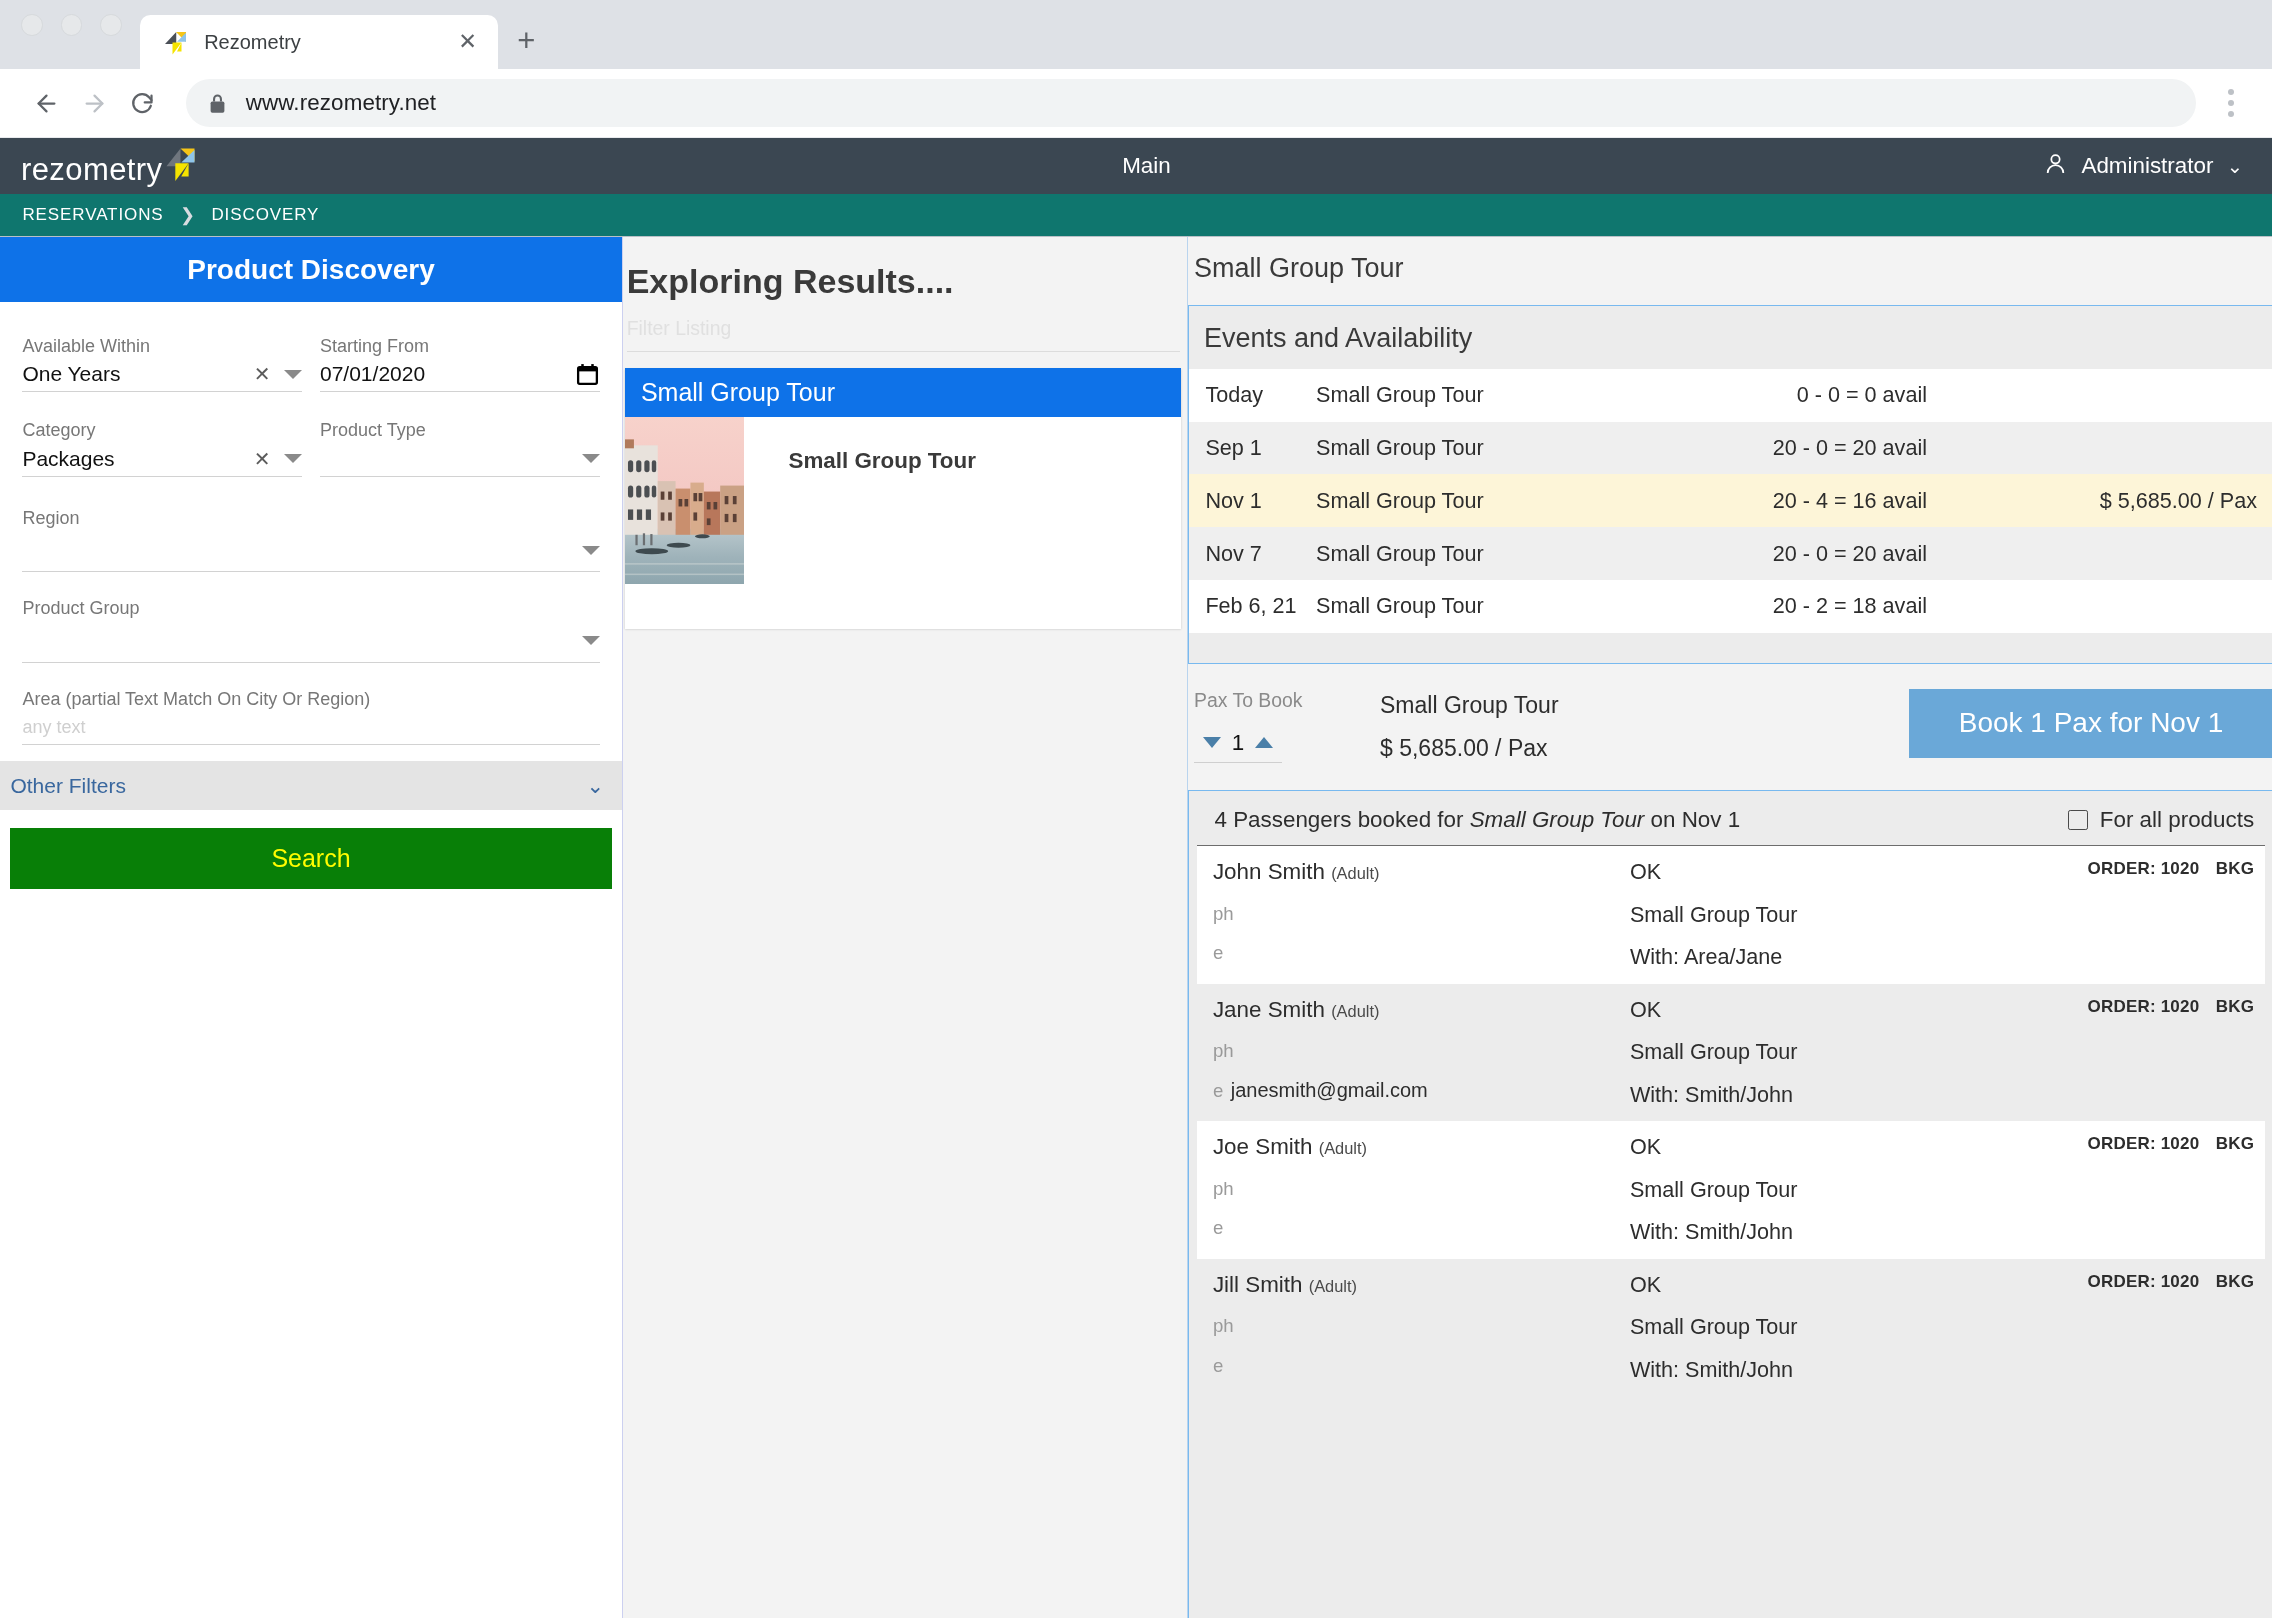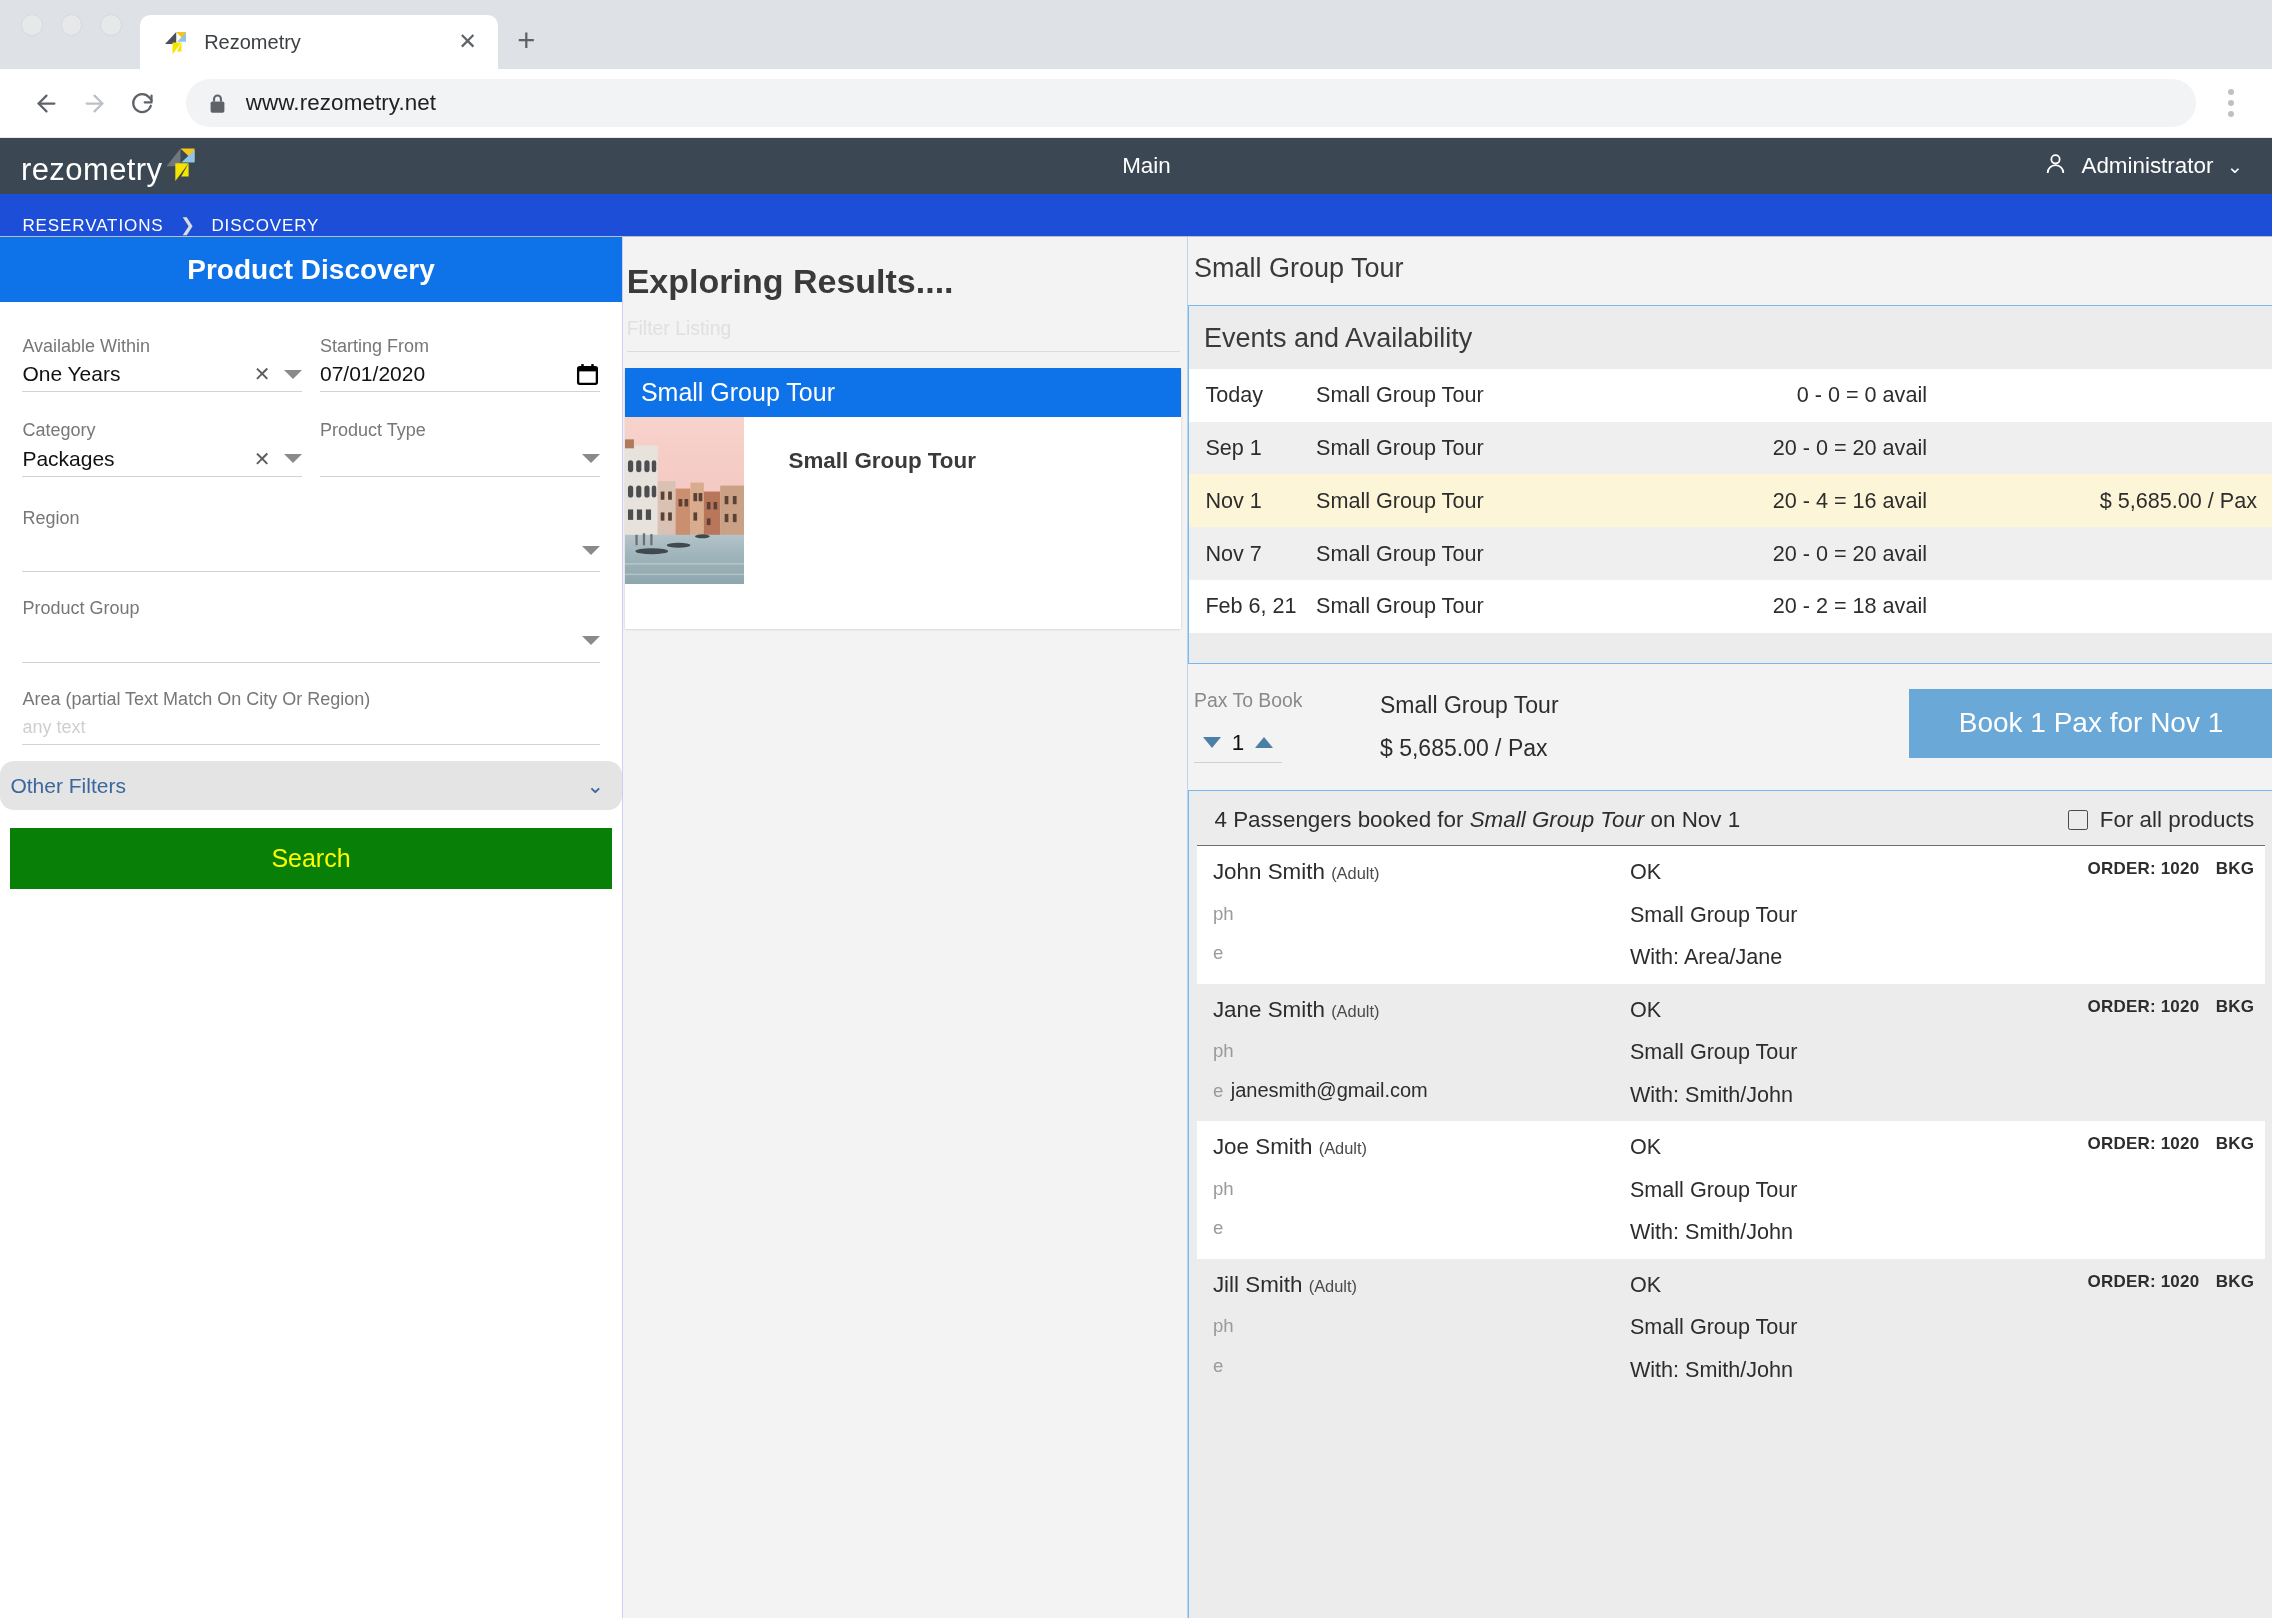--- a/index.html
+++ b/index.html
@@ -73,22 +73,22 @@
     position: absolute; left: 0; right: 0; text-align: center;
     color: #ffffff; font-size: 22.4px; margin-left: 20px;
   }
   .appbar-user {
     position: absolute; right: 30px; display: flex; align-items: center; gap: 13.4px;
     color: #ffffff; font-size: 22.4px;
   }
   .chev { font-size: 19.4px; }
 
   .breadcrumb {
-    height: 43px; background: #1d4ed8;
-    display: flex; align-items: flex-end; padding-left: 22.4px; gap: 16.4px;
+    height: 43px; background: #0f766e;
+    display: flex; align-items: center; padding-left: 22.4px; gap: 16.4px;
     border-bottom: 0.7px solid #b9c0c7;
   }
   .crumb { color: #ffffff; font-size: 17px; letter-spacing: 0.9px; }
   .crumb-sep { color: #d7dce0; font-size: 18px; }
 
   
   .columns { position: absolute; top: 99px; left: 0; right: 0; bottom: 0; display: flex; }
 
   .col-left { width: 622px; background: #ffffff; position: relative; }
   .col-mid {
@@ -117,21 +117,20 @@
   .f-placeholder { font-size: 18px; color: #cfcfcf; flex: 1; }
   .f-clear { font-size: 20px; color: #5c5c5c; margin-right: 13.4px; }
   .caret { width: 0; height: 0; border-left: 9px solid transparent; border-right: 9px solid transparent; border-top: 9.7px solid #8a8a8a; }
   .cal-icon { width: 25px; height: 25px; position: relative; }
 
   .other-filters {
     position: absolute; left: 0; right: 0;
     background: #e4e4e4;
     height: 49px; display: flex; align-items: center; justify-content: space-between;
     padding: 0 18px 0 10.4px;
-    border-radius: 14px;
   }
   .other-filters span { font-size: 21px; color: #39679e; }
   .of-chev { font-size: 22.4px; color: #39679e; }
 
   .search-btn {
     position: absolute; left: 10.4px; right: 10.4px;
     height: 61px; background: #087f07;
     display: flex; align-items: center; justify-content: center;
     color: #fffc00; font-size: 25px;
   }

